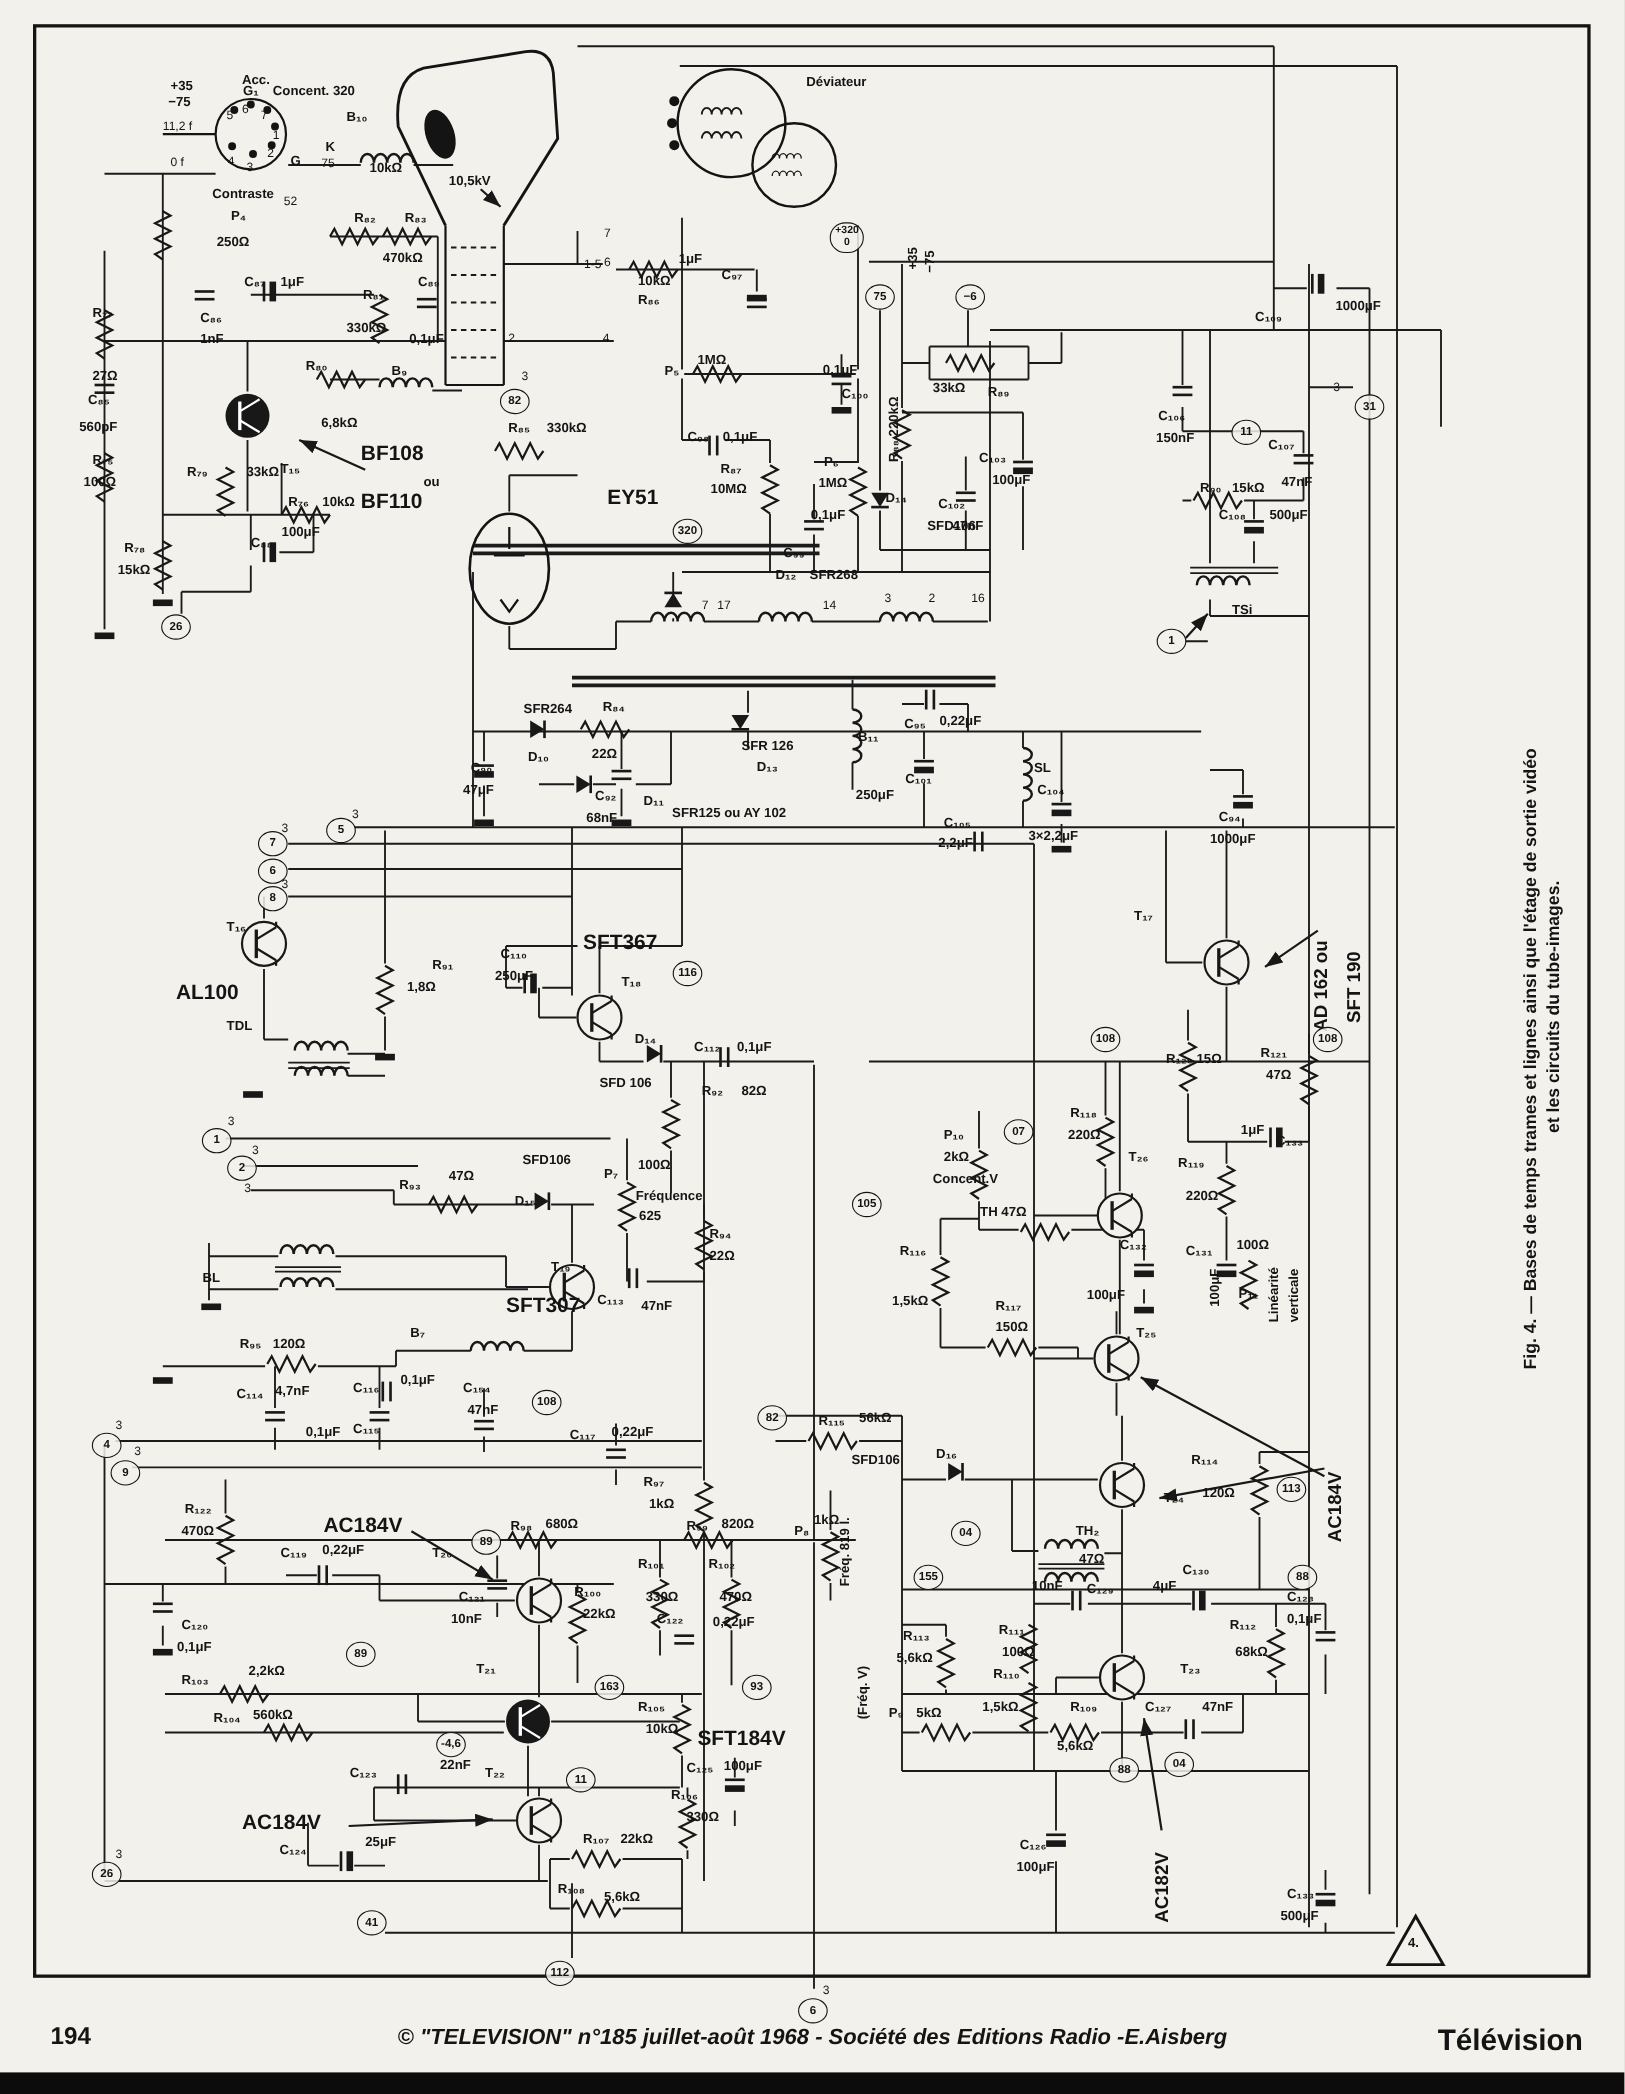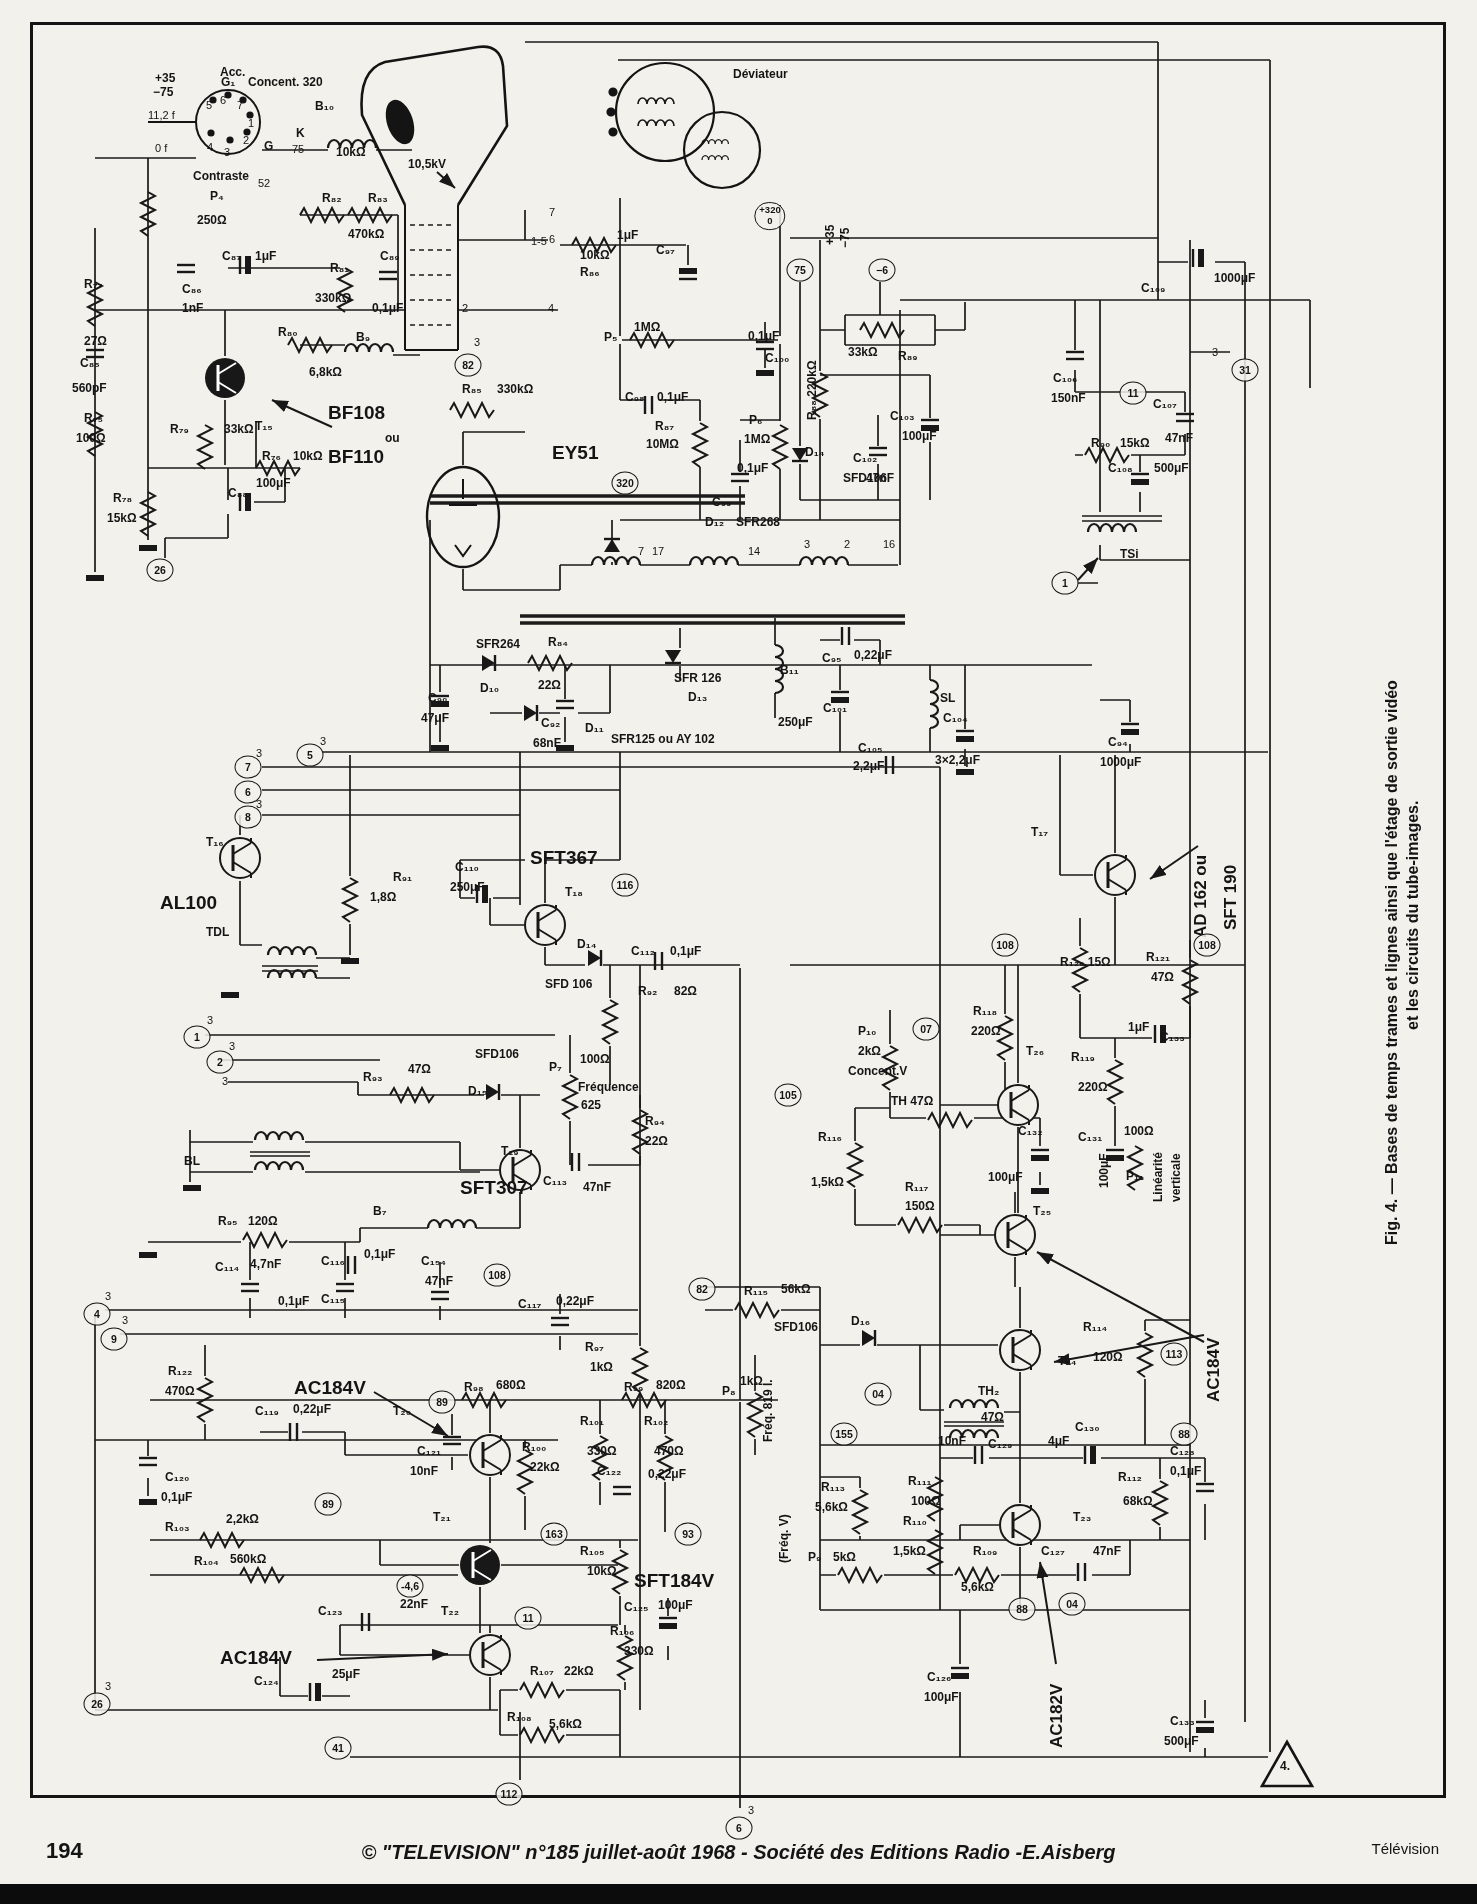--- a/index.html
+++ b/index.html
@@ -16,21 +16,21 @@
   .circ{border:1.6px solid #141414;border-radius:50%;min-width:21px;height:21px;line-height:21px;
         text-align:center;font-size:10.5px;padding:0 2px;background:rgba(242,241,235,.85);
         transform:translate(-50%,-50%);font-weight:700;}
   .circ2{border:1.6px solid #141414;border-radius:16px;text-align:center;font-size:9.5px;line-height:1.15;
         padding:2px 4px;background:rgba(242,241,235,.85);transform:translate(-50%,-50%);}
   .caption-v{position:absolute;font-weight:700;font-size:16px;white-space:nowrap;
         transform-origin:0 0;transform:rotate(-90deg);}
   .footer-num{position:absolute;left:46px;top:1838px;font-weight:700;font-size:22px;}
   .footer-copy{position:absolute;left:50%;top:1841px;transform:translateX(-50%);
         font-style:italic;font-weight:700;font-size:20px;white-space:nowrap;}
-  .footer-brand{position:absolute;right:38px;top:1840px;font-weight:400;font-size:15px;}
+  .footer-brand{position:absolute;right:38px;top:1840px;font-weight:700;font-size:27px;}
   .bottom-bar{position:absolute;left:0;top:1884px;width:1477px;height:20px;background:#0c0c0c;}
 </style>
 </head>
 <body>
 
 <div class="page">
 
   <div class="frame"></div>
 
   <svg width="1477" height="1904" viewBox="0 0 1477 1904">
@@ -344,21 +344,21 @@
       <span class="lb" style="left: 372px; top: 302px;">0,1μF</span>
       <span class="lb" style="left: 84px; top: 278px;">R₇₇</span>
       <span class="lb" style="left: 84px; top: 297px; margin-top: 38px;">27Ω</span>
       <span class="lb" style="left: 182px; top: 283px;">C₈₆</span>
       <span class="lb" style="left: 182px; top: 302px;">1nF</span>
       <span class="lb" style="left: 80px; top: 357px;">C₈₅</span>
       <span class="lb" style="left: 72px; top: 382px;">560pF</span>
       <span class="lb" style="left: 84px; top: 412px;">R₇₅</span>
       <span class="lb" style="left: 76px; top: 432px;">100Ω</span>
       <span class="lb" style="left: 278px; top: 326px;">R₈₀</span>
-      <span class="lb" style="left: 292px; top: 366px; margin-left: 17px;">6,8kΩ</span>
+      <span class="lb" style="left: 292px; top: 378px;">6,8kΩ</span>
       <span class="lb" style="left: 356px; top: 331px;">B₉</span>
       <span class="lb" style="left: 255px; top: 420px;">T₁₅</span>
       <span class="lb circ" style="left: 468px; top: 365px;">82</span>
       <span class="lb big" style="left: 328px; top: 403px;">BF108</span>
       <span class="lb" style="left: 385px; top: 432px;">ou</span>
       <span class="lb big" style="left: 328px; top: 447px;">BF110</span>
       <span class="lb" style="left: 170px; top: 423px;">R₇₉</span>
       <span class="lb" style="left: 224px; top: 423px;">33kΩ</span>
       <span class="lb" style="left: 262px; top: 450px;">R₇₆</span>
       <span class="lb" style="left: 293px; top: 450px;">10kΩ</span>

